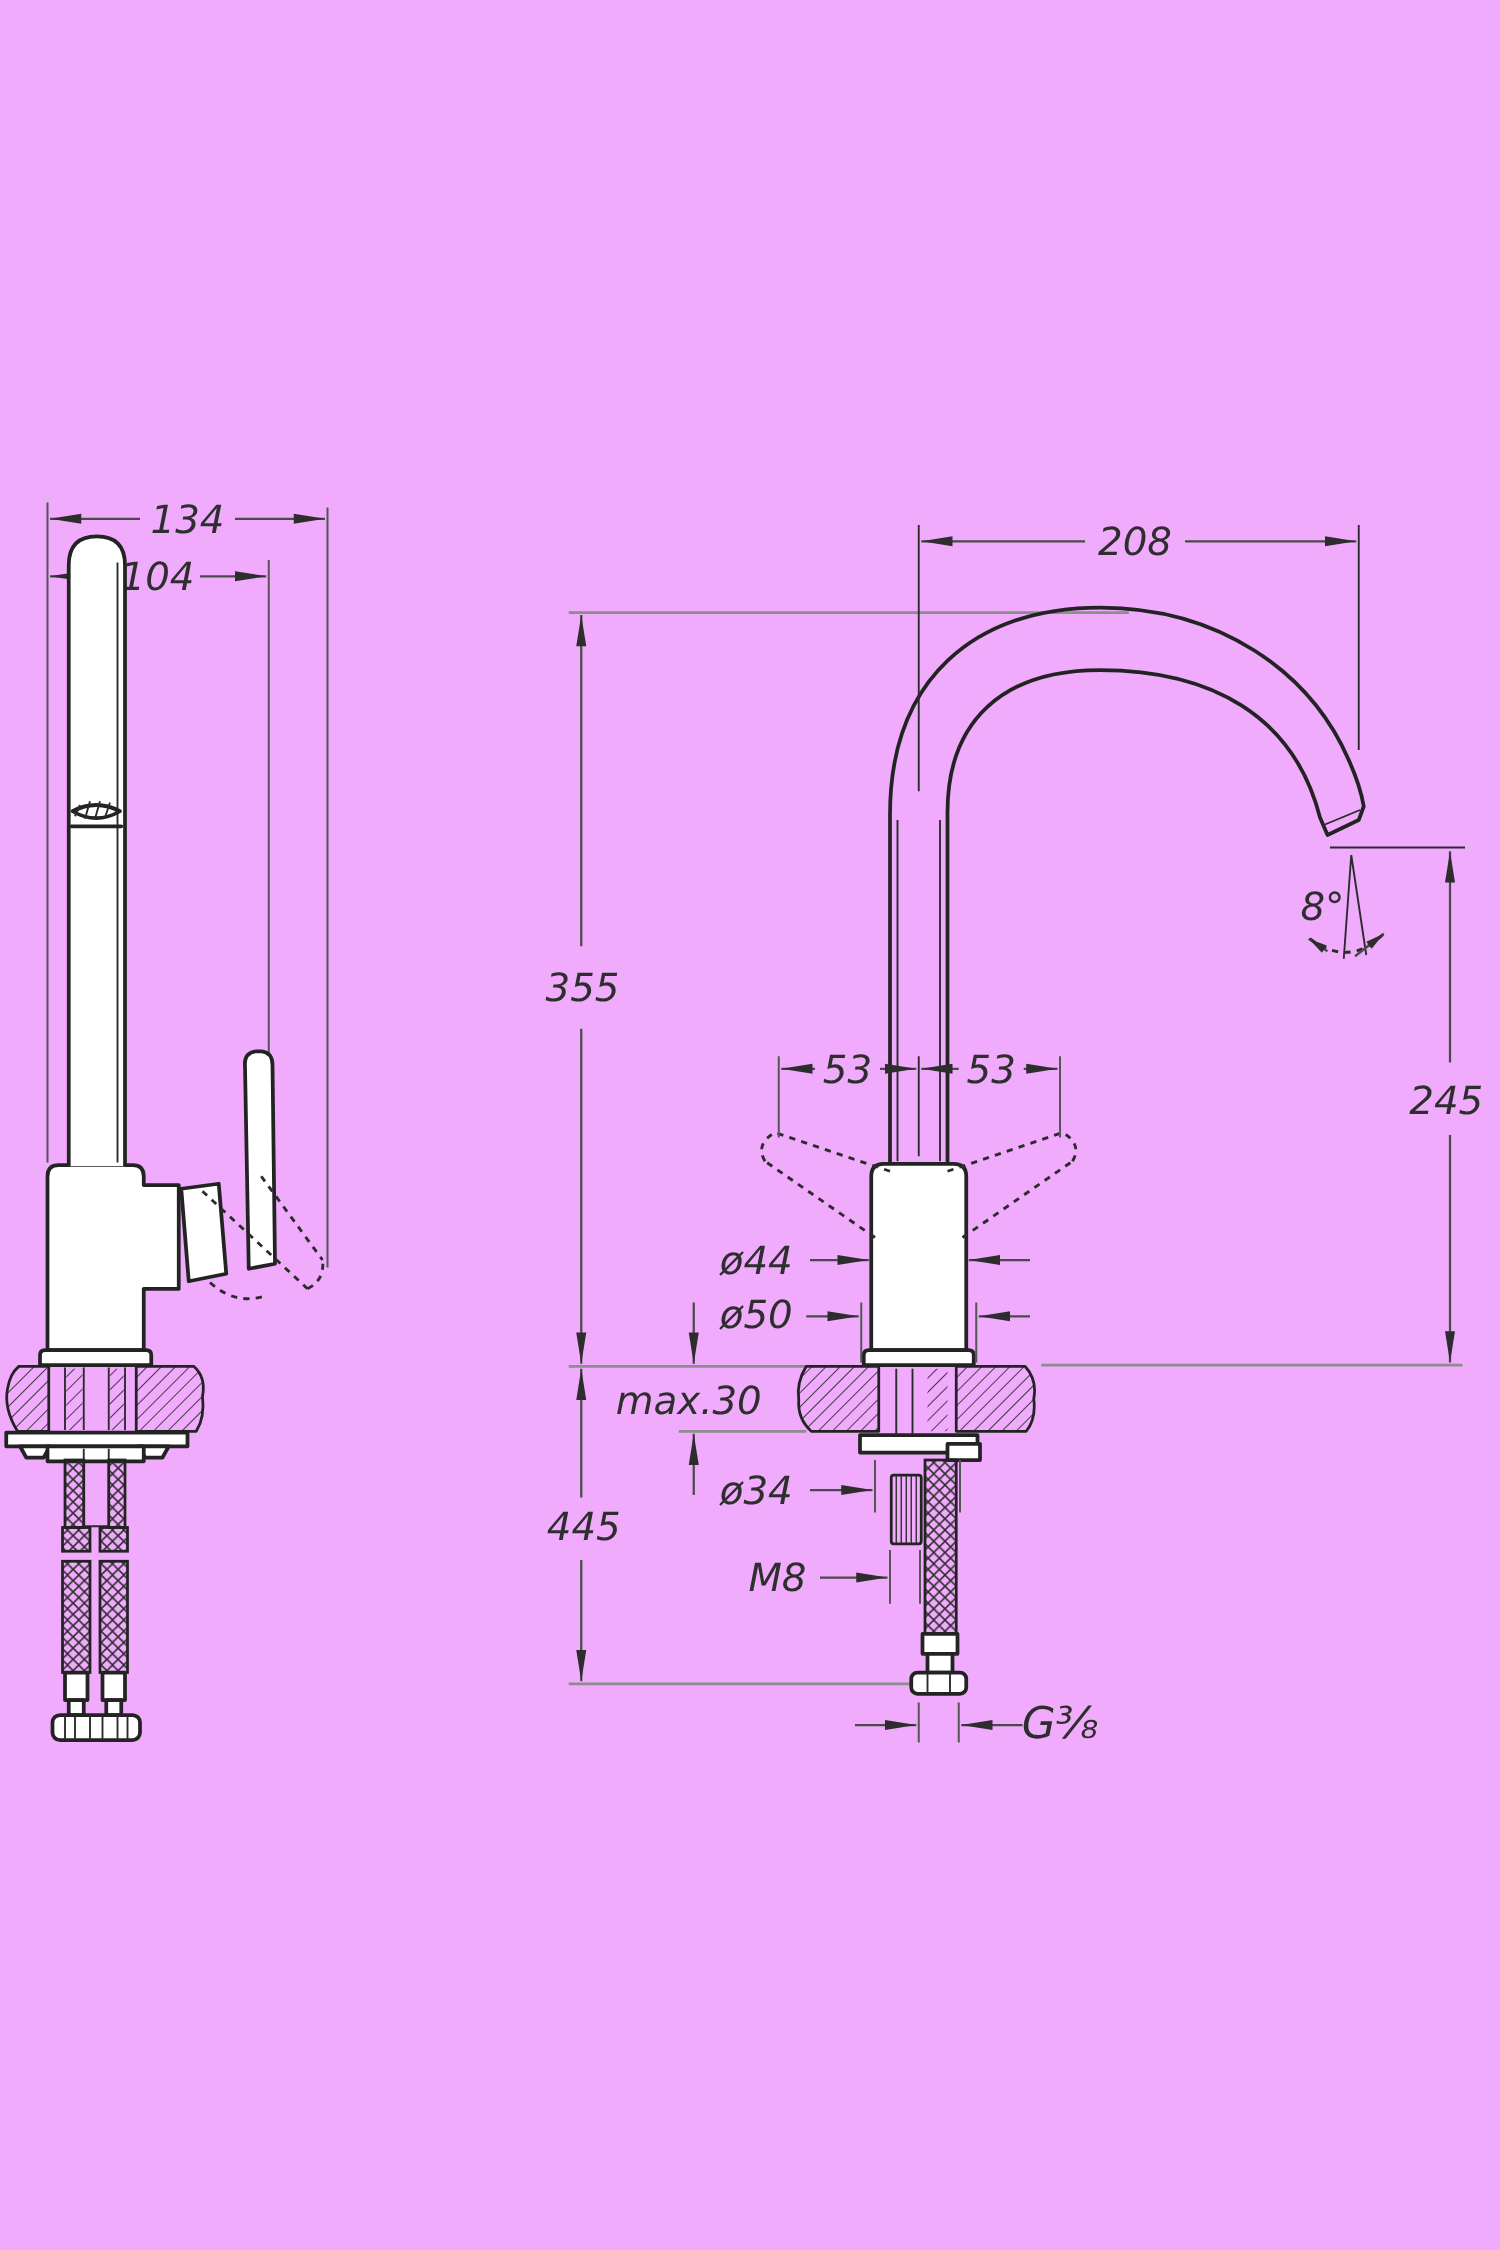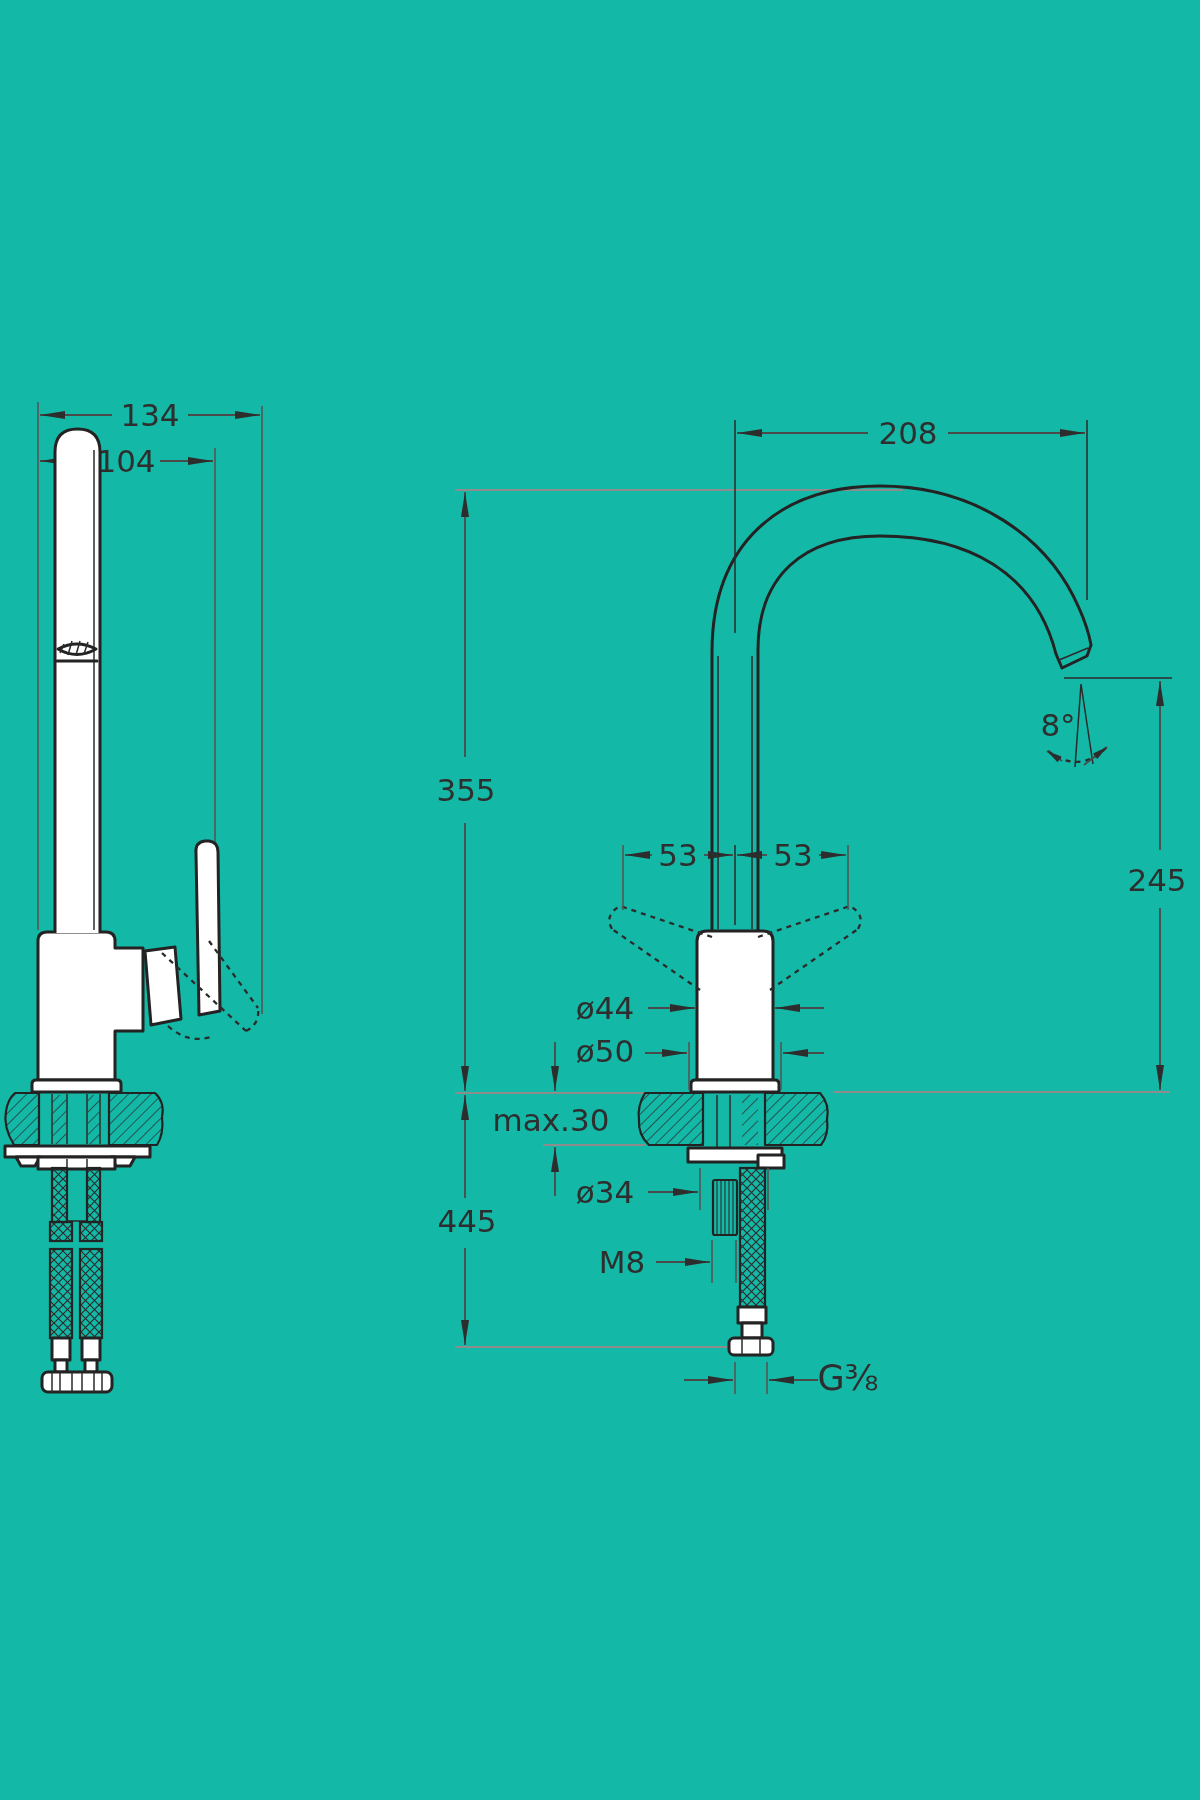--- a/index.html
+++ b/index.html
@@ -1,16 +1,16 @@
 <!DOCTYPE html>
 <html><head>
 <meta charset="utf-8">
 <style>
   html,body{margin:0;padding:0;background:#ffffff;}
-  .canvas{position:relative;width:1200px;height:1800px;background:#14b8a6;overflow:hidden;}
+  .canvas{position:relative;width:1200px;height:1800px;background:#f0abfc;overflow:hidden;font-style:italic;}
   svg{display:block;}
   .ol{fill:#ffffff;stroke:#232323;stroke-width:3;stroke-linejoin:round;}
   .oln{fill:none;stroke:#232323;stroke-width:3;stroke-linejoin:round;stroke-linecap:round;}
   .thin{fill:none;stroke:#2b2b2b;stroke-width:1.5;}
   .dim{fill:none;stroke:#4a4a4a;stroke-width:1.8;}
   .ext{fill:none;stroke:#555555;stroke-width:1.6;}
   .ref{fill:none;stroke:#8d8d8d;stroke-width:2.2;}
   .dsh{fill:none;stroke:#2b2b2b;stroke-width:2.3;stroke-dasharray:5 5;}
   .lbl{font-family:"DejaVu Sans",sans-serif;font-size:31px;fill:#2e2e2e;text-anchor:middle;}
   .lblbig{font-family:"DejaVu Sans",sans-serif;font-size:35px;fill:#2e2e2e;text-anchor:middle;}

